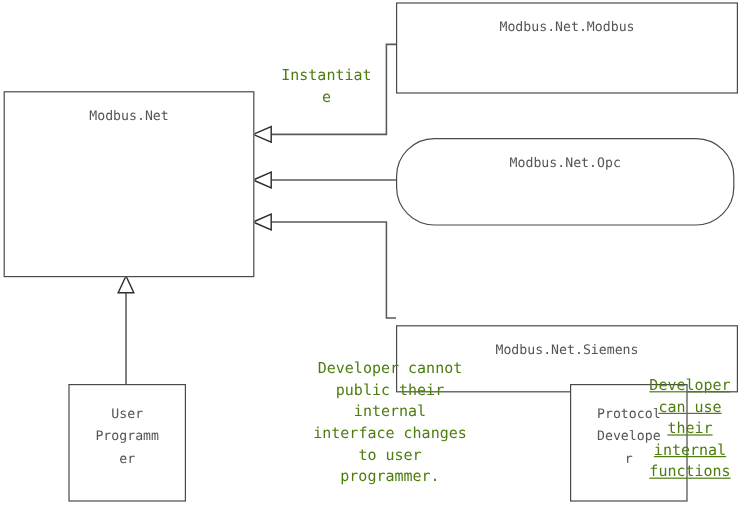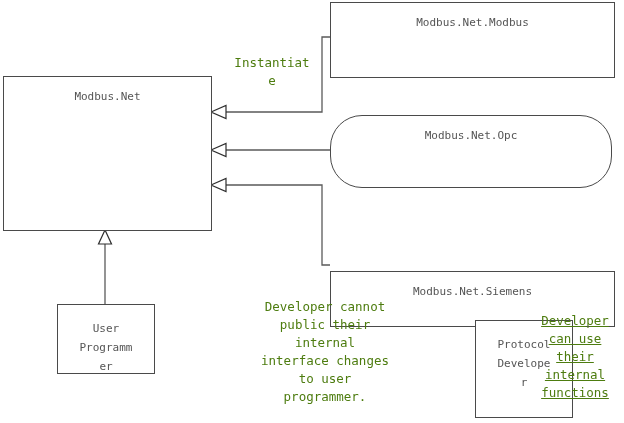--- a/index.html
+++ b/index.html
@@ -92,21 +92,21 @@
   </div>
 
   <div class="box" style="left:330px; top:115px; width:282px; height:73px;border-radius:32px;">
     <div class="box-title pkg-title">Modbus.Net.Opc</div>
   </div>
 
   <div class="box" style="left:330px; top:226px; width:285px; height:56px;margin-top:45px;">
     <div class="box-title pkg-title">Modbus.Net.Siemens</div>
   </div>
 
-  <div class="box" style="left:57px; top:304px; width:98px; height:70px;">
+  <div class="box" style="left:57px; top:320px; width:98px; height:98px;">
     <div class="box-title actor-title">User
 Programm
 er</div>
   </div>
 
   <div class="box" style="left:427px; top:320px; width:98px; height:98px;margin-left:48px;">
     <div class="box-title actor-title">Protocol
 Develope
 r</div>
   </div>

